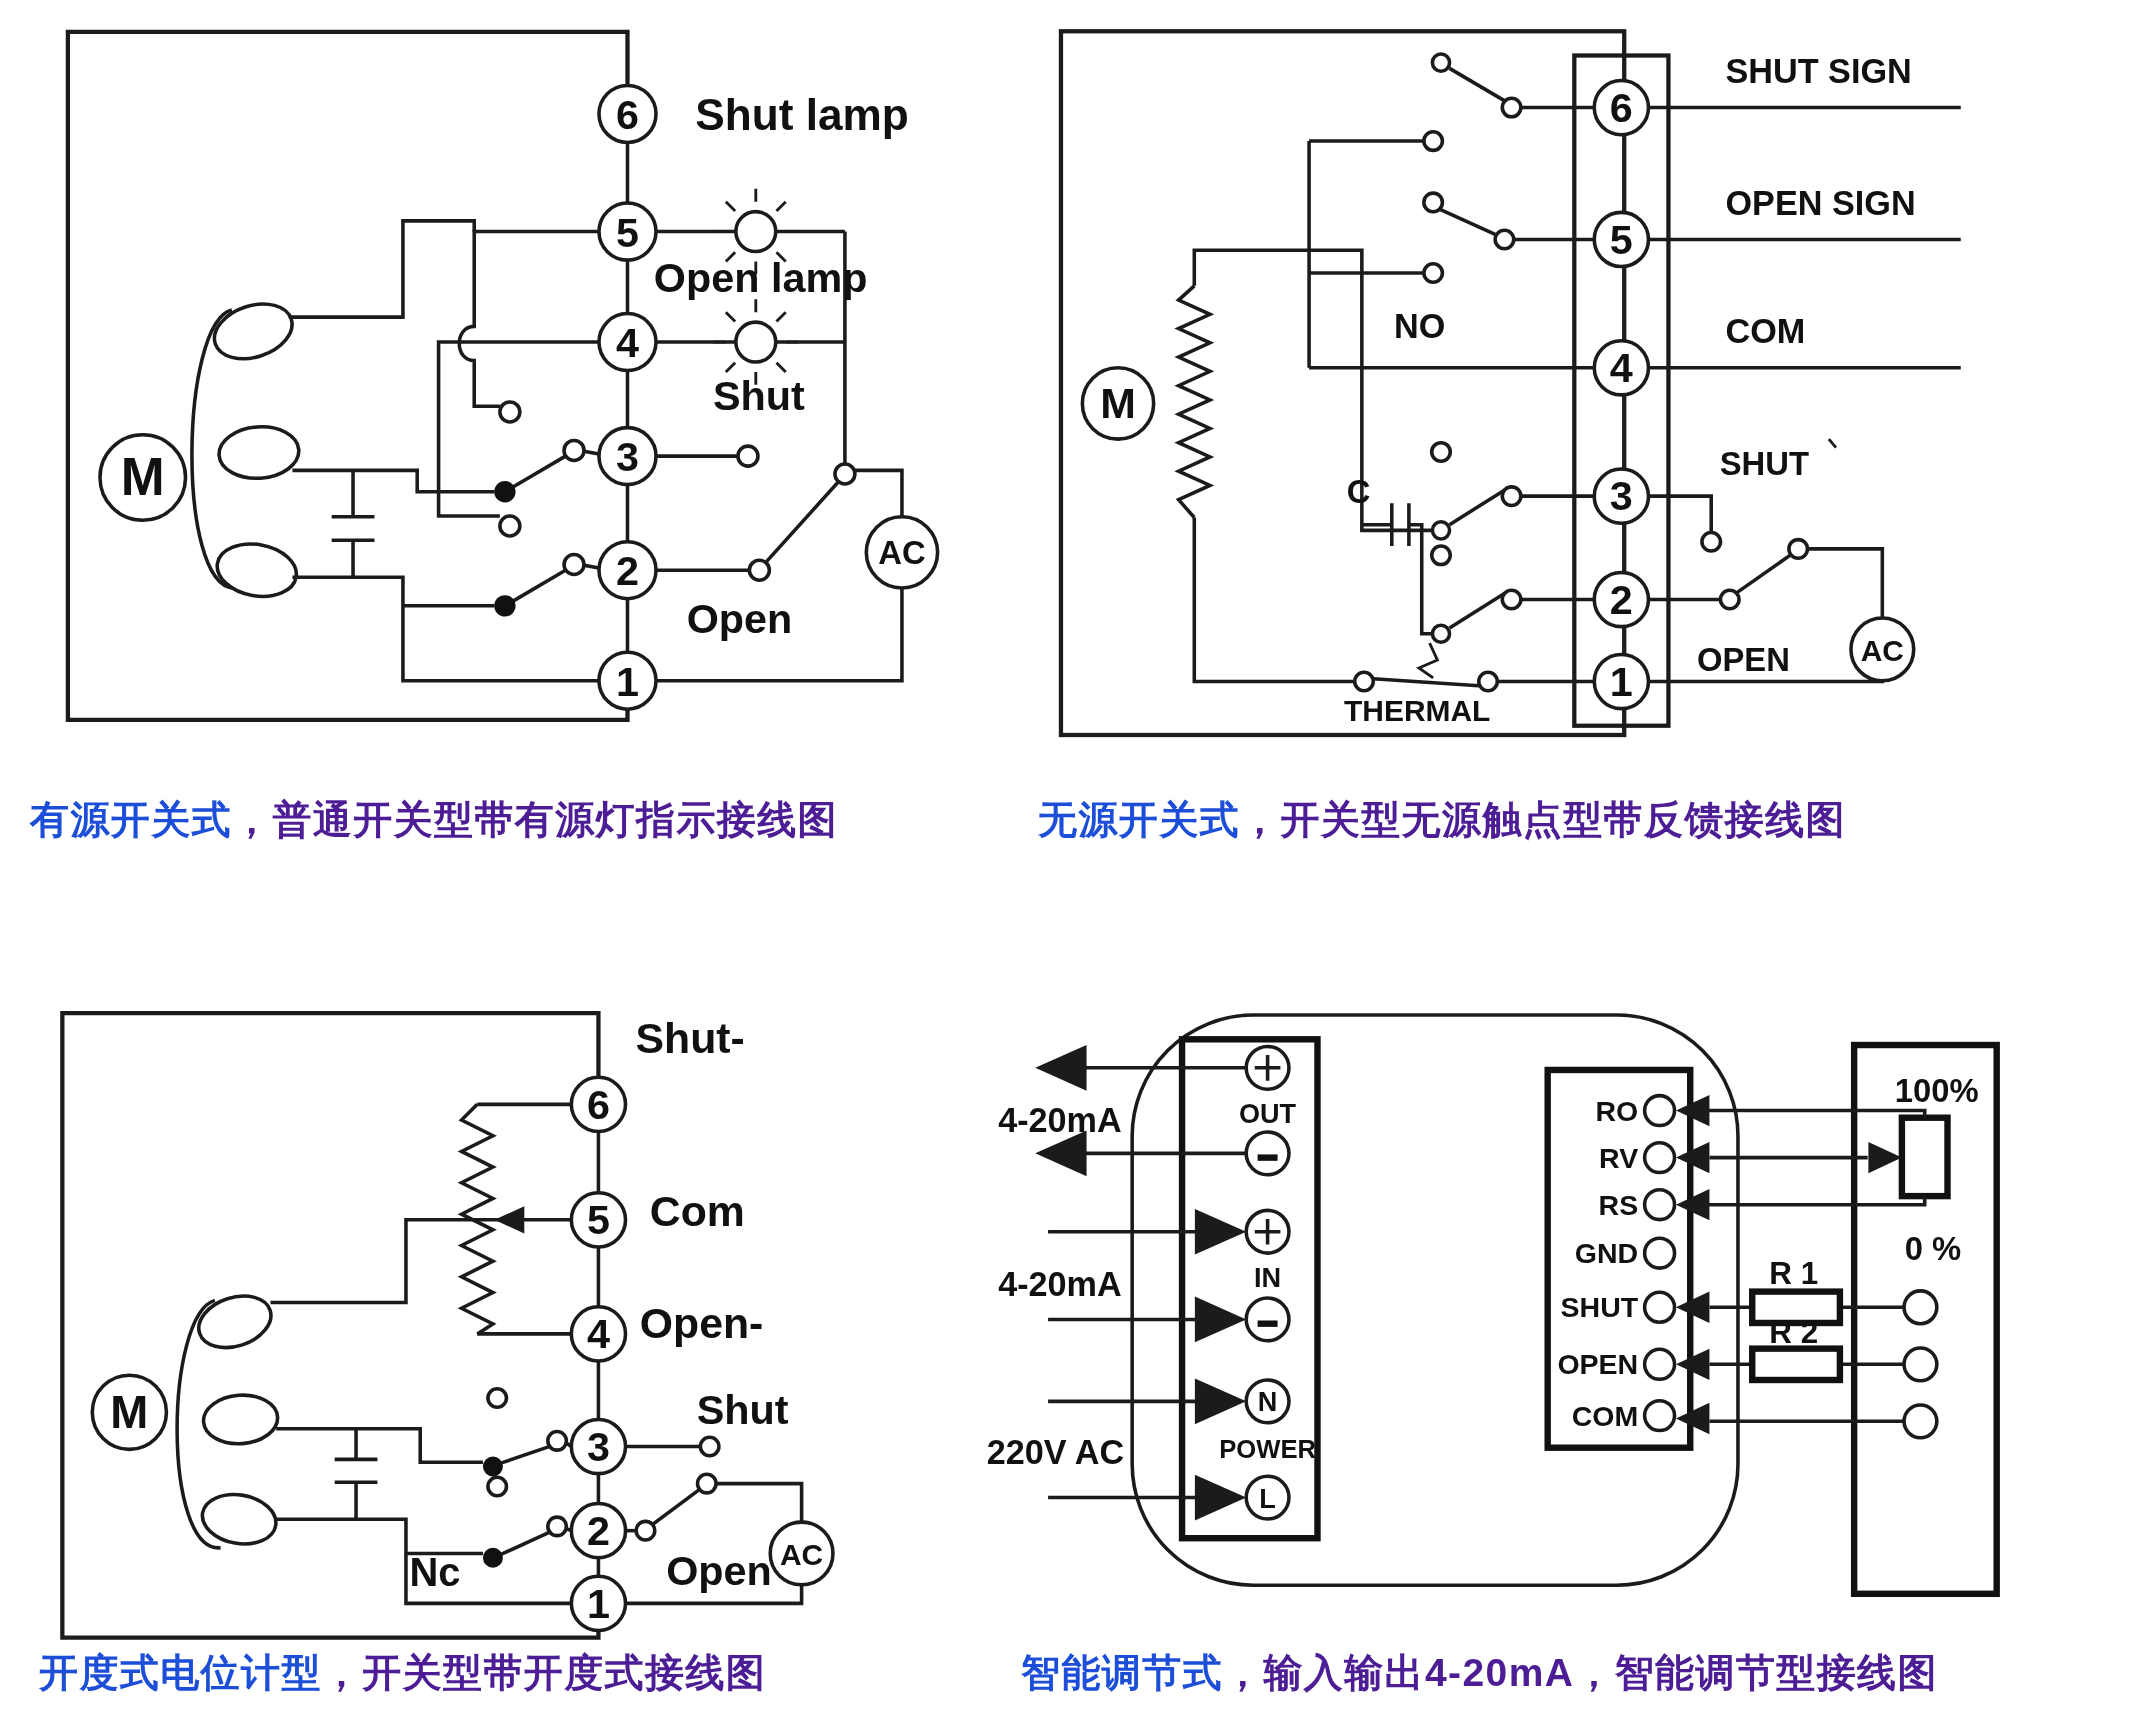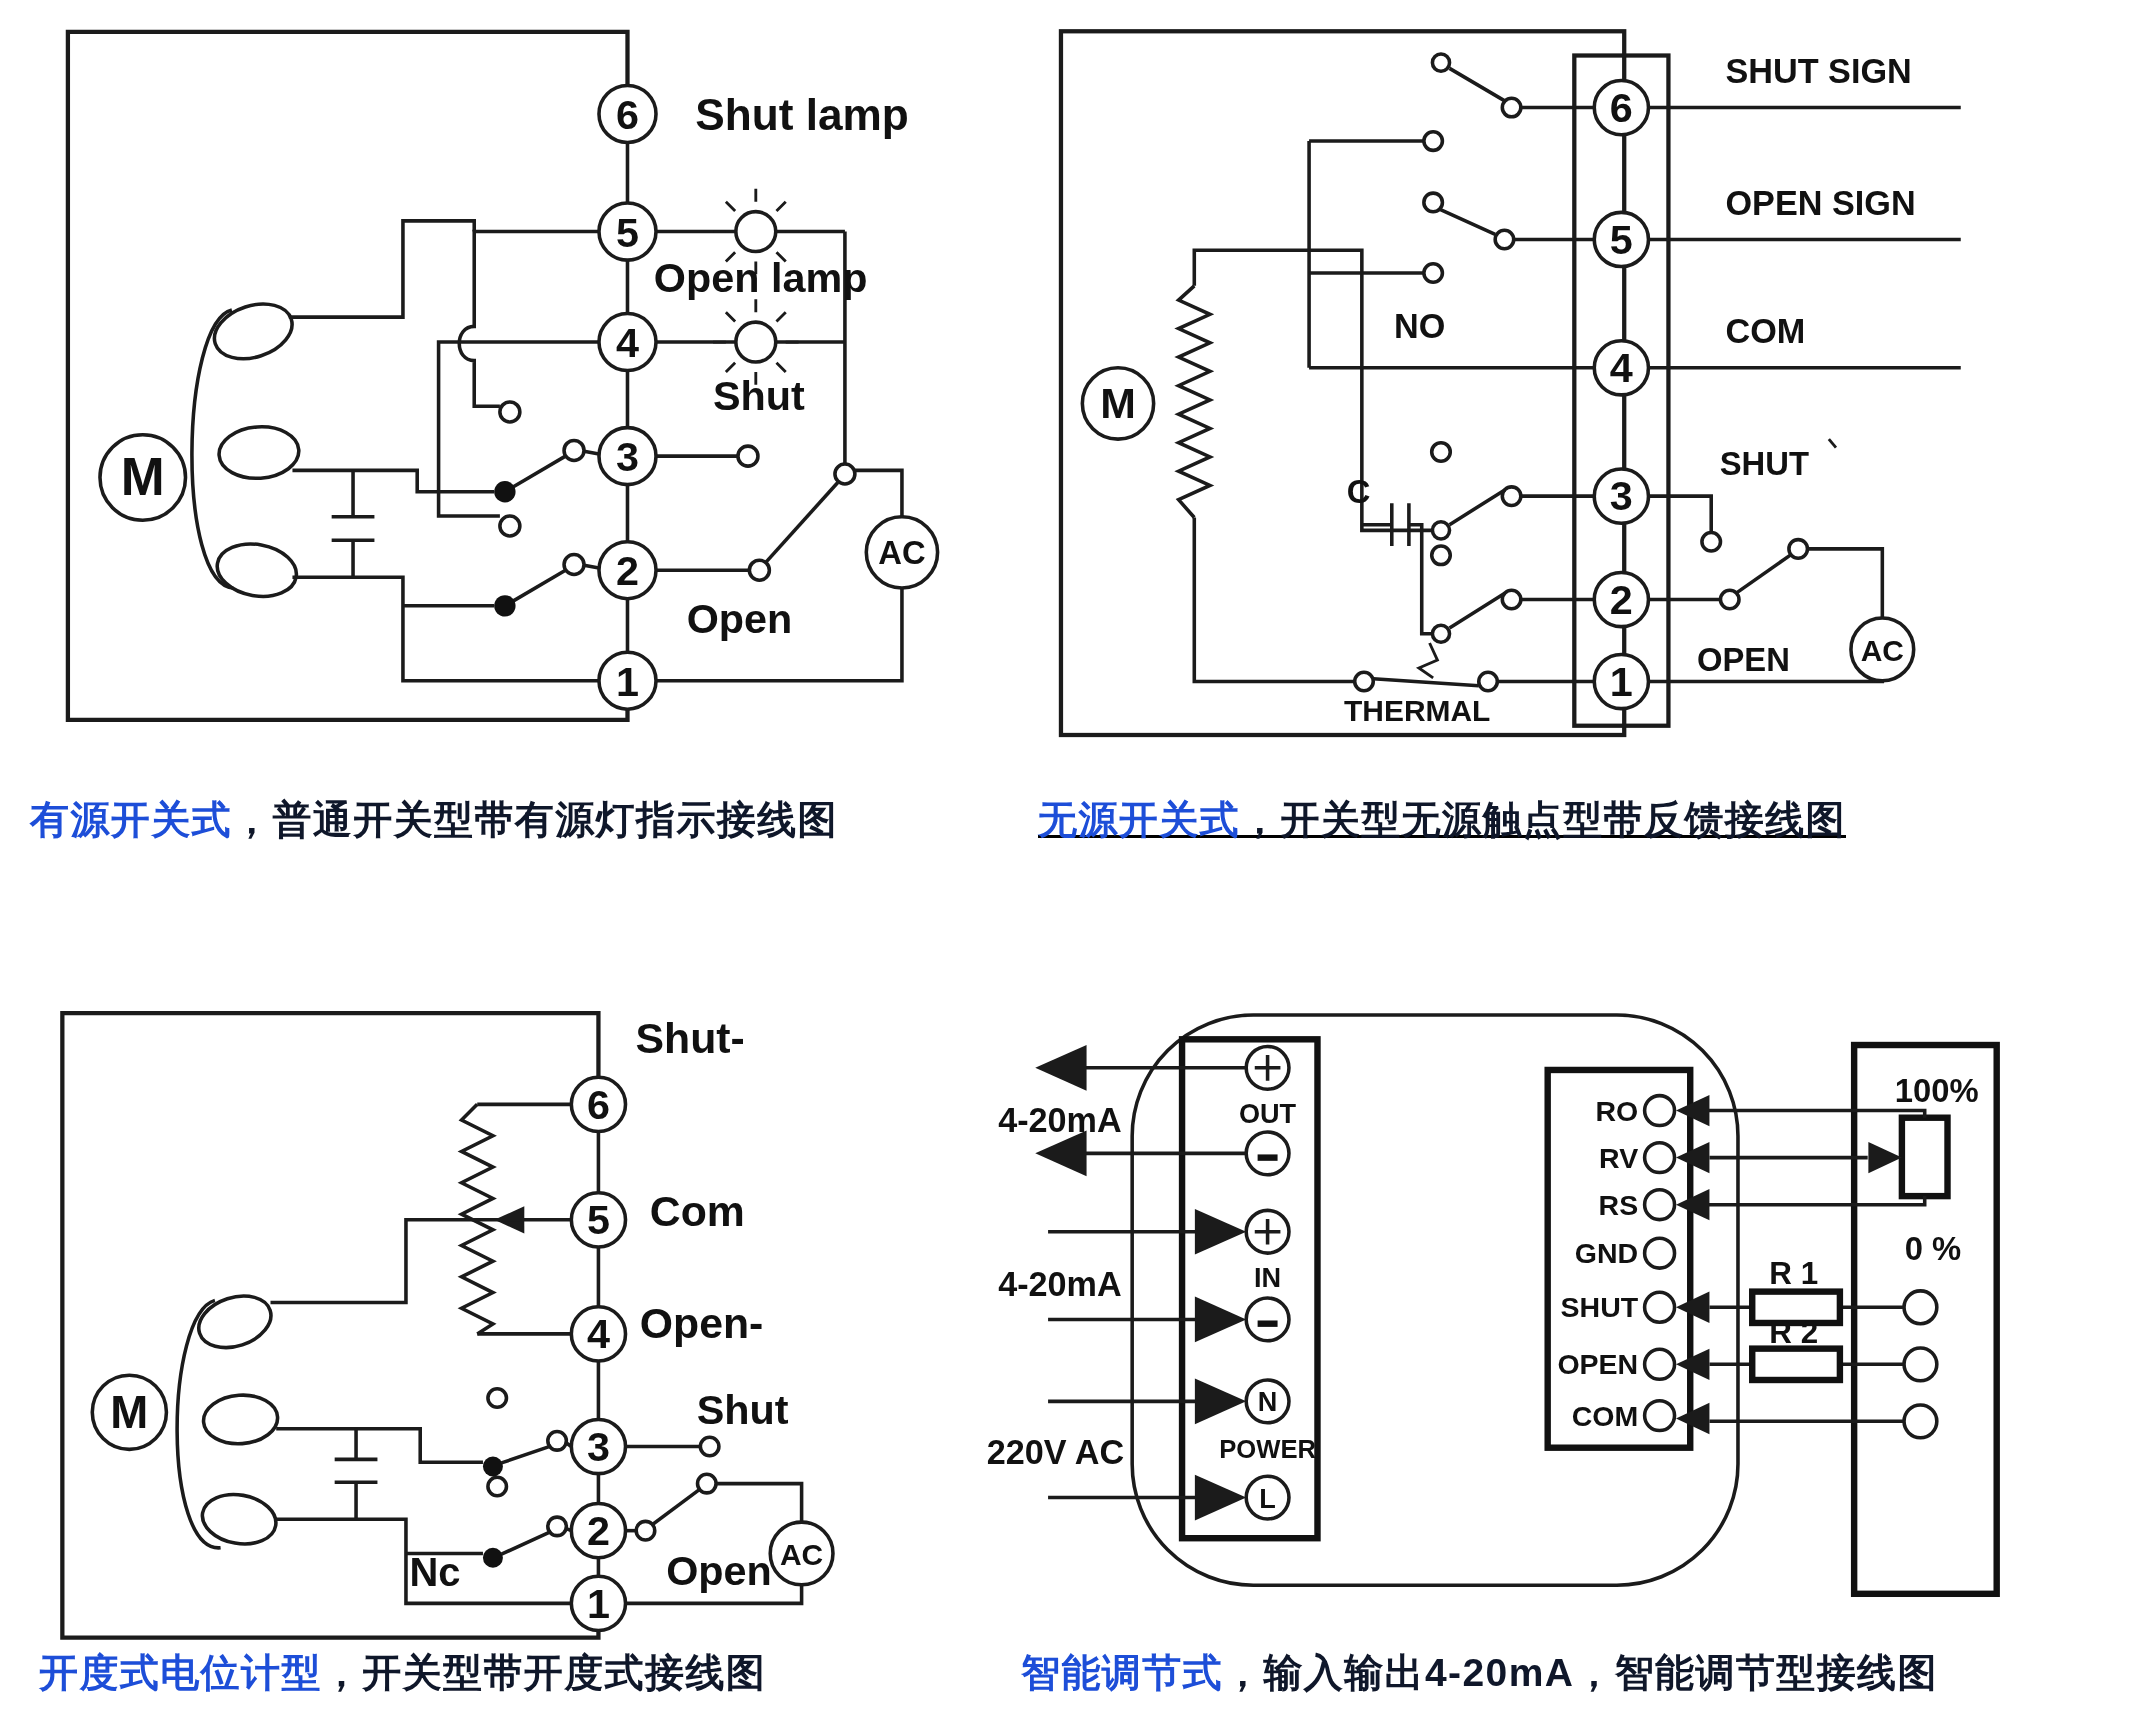--- a/index.html
+++ b/index.html
@@ -13,21 +13,21 @@
   .frame{stroke:#1b1b1b;stroke-width:6;fill:none;}
   .thick{stroke:#111;stroke-width:9;fill:none;}
   .term{stroke:#1b1b1b;stroke-width:5;fill:#ffffff;}
   .contact{stroke:#1b1b1b;stroke-width:5;fill:#ffffff;}
   .dot{fill:#111;stroke:none;}
   .arrow{fill:#1b1b1b;stroke:none;}
   .num{font-size:58px;fill:#111;text-anchor:middle;font-weight:bold;}
   .lbl{fill:#111;font-weight:bold;}
   .caption{position:absolute;font-size:39px;font-weight:bold;white-space:nowrap;letter-spacing:1.4px;}
   .cap-red{color:#1d4ed8;}
-  .cap-black{color:#0f172a;}
+  .cap-black{color:#4c1d95;}
 </style>
 </head>
 <body>
 
 <div id="canvas">
 
   <div class="quad" style="left:18px;top:7.1px;width:998px;height:745px;">
     <svg viewBox="0 0 1400 1045" width="998" height="745">
 
       <path class="frame" d="M 855,110 V 35 H 70 V 1000 H 855 V 985"></path>
@@ -178,21 +178,21 @@
       <path class="wire" d="M 1075,764 H 1180 V 861 M 1180,949 V 950 H 852"></path>
       <circle class="term" cx="1180" cy="905" r="44"></circle>
       <text class="lbl" x="1180" y="921" font-size="42" text-anchor="middle">AC</text>
       <text class="lbl" x="920" y="935" font-size="46">OPEN</text>
     </svg>
   </div>
 
   <div class="caption" style="left:30px;top:793px;">
     <span class="cap-red">有源开关式</span><span class="cap-black">，普通开关型带有源灯指示接线图</span>
   </div>
-  <div class="caption" style="left:1038px;top:793px;text-decoration:underline;">
+  <div class="caption" style="left:1038px;top:793px;">
     <span class="cap-red">无源开关式</span><span class="cap-black">，开关型无源触点型带反馈接线图</span>
   </div>
 
   <div class="quad" style="left:21.4px;top:983px;width:941px;height:674px;">
     <svg viewBox="0 0 1320 945" width="941" height="674">
       <path class="frame" d="M 810,134 V 42 H 58 V 918 H 810 V 906"></path>
       <path class="wire" d="M 810,208 V 294 M 810,370 V 454 M 810,530 V 612 M 810,688 V 730 M 810,806 V 832"></path>
 
       <polyline class="wire" points="640,170 618,192 662,214 618,236 662,258 618,280 662,302 618,324 662,346 618,368 662,390 618,412 662,434 618,456 662,478 640,492"></polyline>
       <path class="wire" d="M 640,170 H 772 M 640,492 H 772 M 772,332 H 700"></path>

